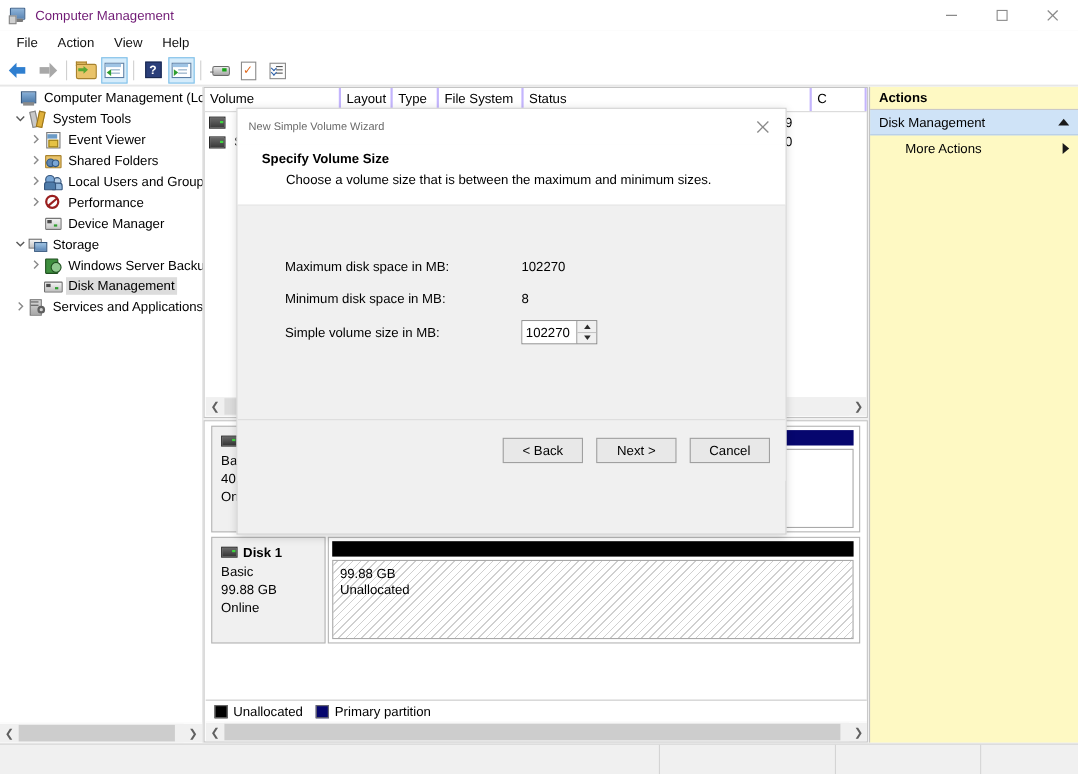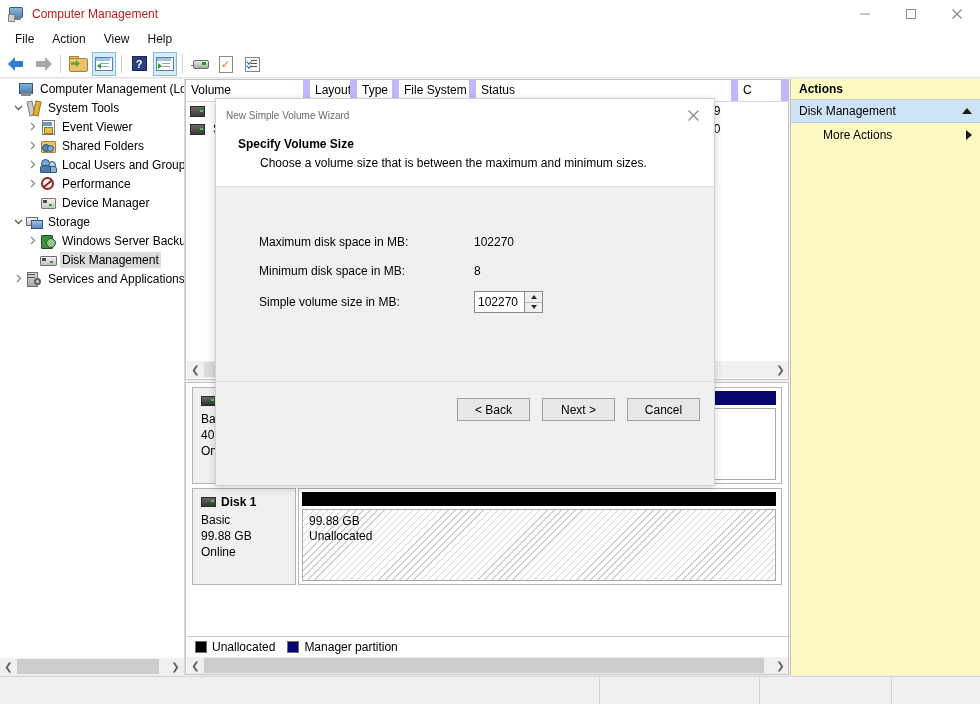--- a/index.html
+++ b/index.html
@@ -49,21 +49,21 @@
     border-radius: 1px;
   }
   .ti-plug {
     position: absolute; left: 0px; top: 8px;
     width: 5px; height: 6px;
     background: #cfcfcf;
     border: 1px solid #888;
   }
   .titlebar-text {
     font-size: 12px;
-    color: #b91c1c;
+    color: #701a75;
     flex: 1;
   }
   .winbtns { display: flex; height: 28px; }
   .winbtn {
     width: 46px; height: 28px;
     display: flex; align-items: center; justify-content: center;
     color: #9a9a9a;
   }
   .winbtn svg { display: block; }
 
@@ -348,21 +348,21 @@
   .vol-header {
     display: flex;
     height: 21px;
     background: #ffffff;
     border-bottom: 1px solid #d9d9d9;
   }
   .vh-cell {
     font-size: 12px;
     color: #000;
     padding: 3px 5px;
-    border-right: 7px solid #c4b5fd;
+    border-right: 2px solid #c4b5fd;
     box-sizing: border-box;
     white-space: nowrap;
     overflow: hidden;
   }
   .vol-row {
     display: flex;
     height: 18px;
     align-items: center;
     font-size: 12px;
     white-space: nowrap;
@@ -1023,21 +1023,21 @@
           </div>
         </div>
 
         <div class="legend">
           <div class="lg-item">
             <div class="lg-swatch" style="background:#000000"></div>
             <span>Unallocated</span>
           </div>
           <div class="lg-item">
             <div class="lg-swatch" style="background:#06066e"></div>
-            <span>Manager partition</span>
+            <span>Primary partition</span>
           </div>
         </div>
 
         <div class="hscroll" style="width:602px; left:1px;">
           <div class="hs-arrow">❮</div>
           <div class="hs-track">
             <div class="hs-thumb" style="left:0px; width:560px;"></div>
           </div>
           <div class="hs-arrow">❯</div>
         </div>

